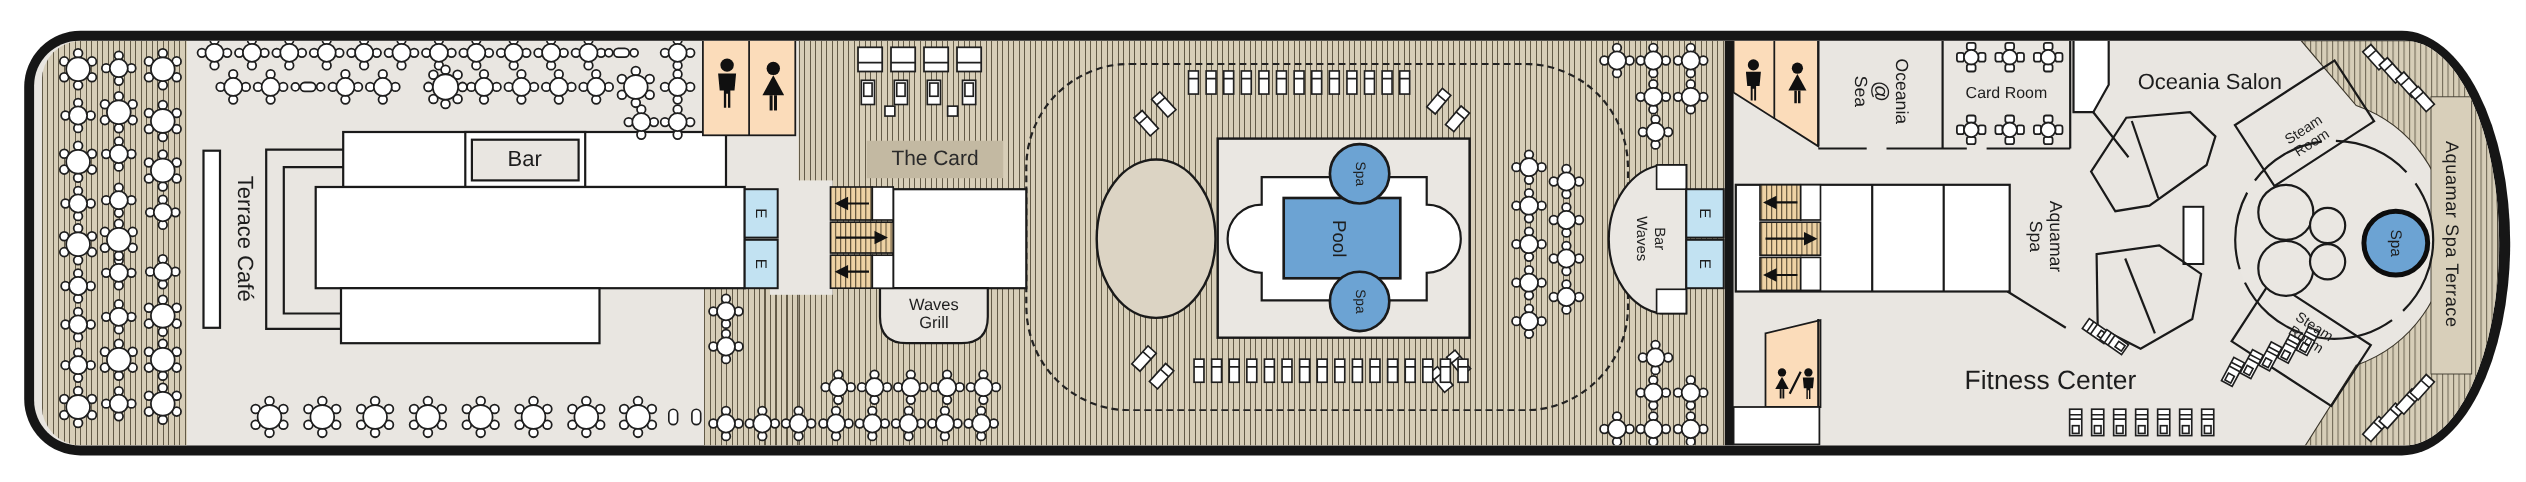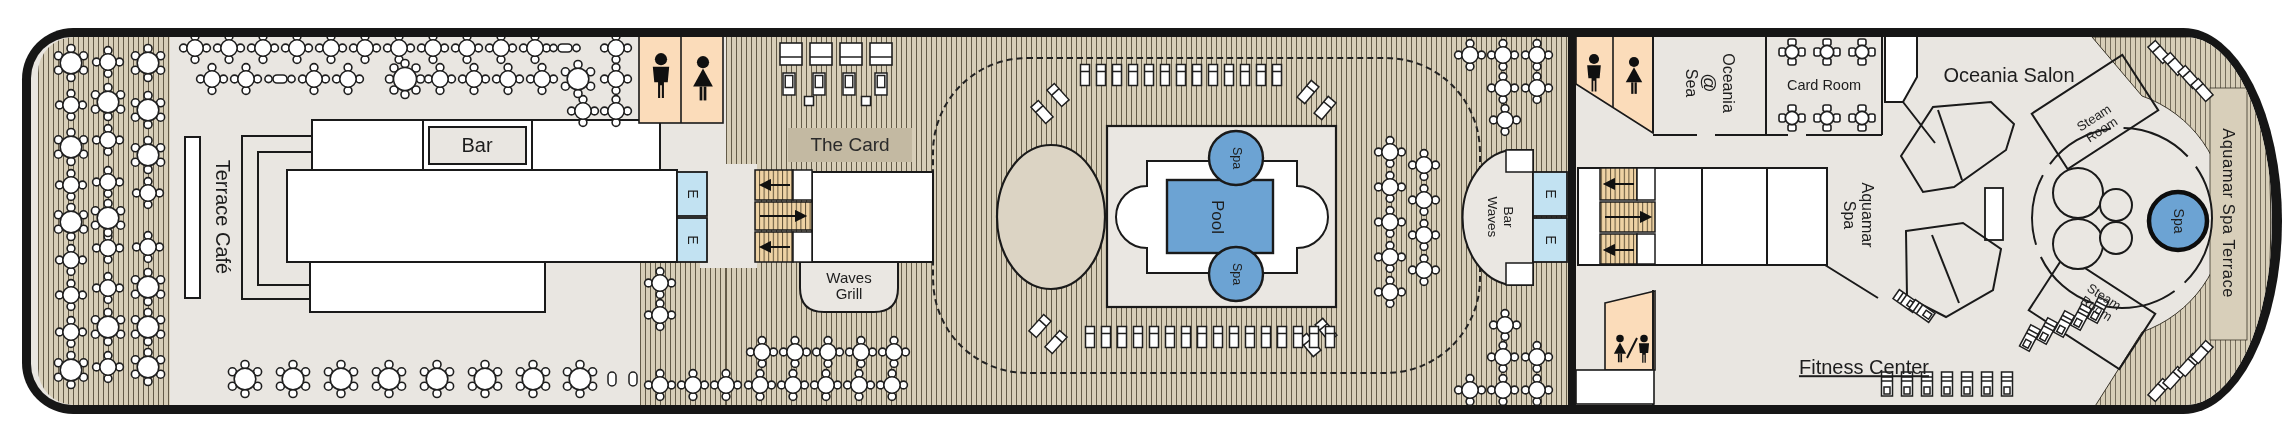--- a/index.html
+++ b/index.html
@@ -458,17 +458,17 @@
       <div>Spa</div>
     </div>
     <div class="lbl" style="left:2098px;top:124px;font-size:13px;transform:translate(-50%,-50%) rotate(-33deg);">
       <div>Steam</div>
       <div>Room</div>
     </div>
     <div class="lbl" style="left:2100px;top:303px;font-size:13px;transform:translate(-50%,-50%) rotate(33deg);">
       <div>Steam</div>
       <div>Room</div>
     </div>
-    <div class="lbl" style="left:1864px;top:368px;font-size:20px;text-decoration:underline;">Fitness Center</div>
+    <div class="lbl" style="left:1864px;top:347px;font-size:24px;">Fitness Center</div>
     <div class="lbl rot" style="left:2178px;top:221px;font-size:14px;">Spa</div>
     <div class="lbl rot" style="left:2228px;top:213px;font-size:16.5px;letter-spacing:0.5px;">Aquamar Spa Terrace</div>
   </div>
 </div>
 
 </body></html>

